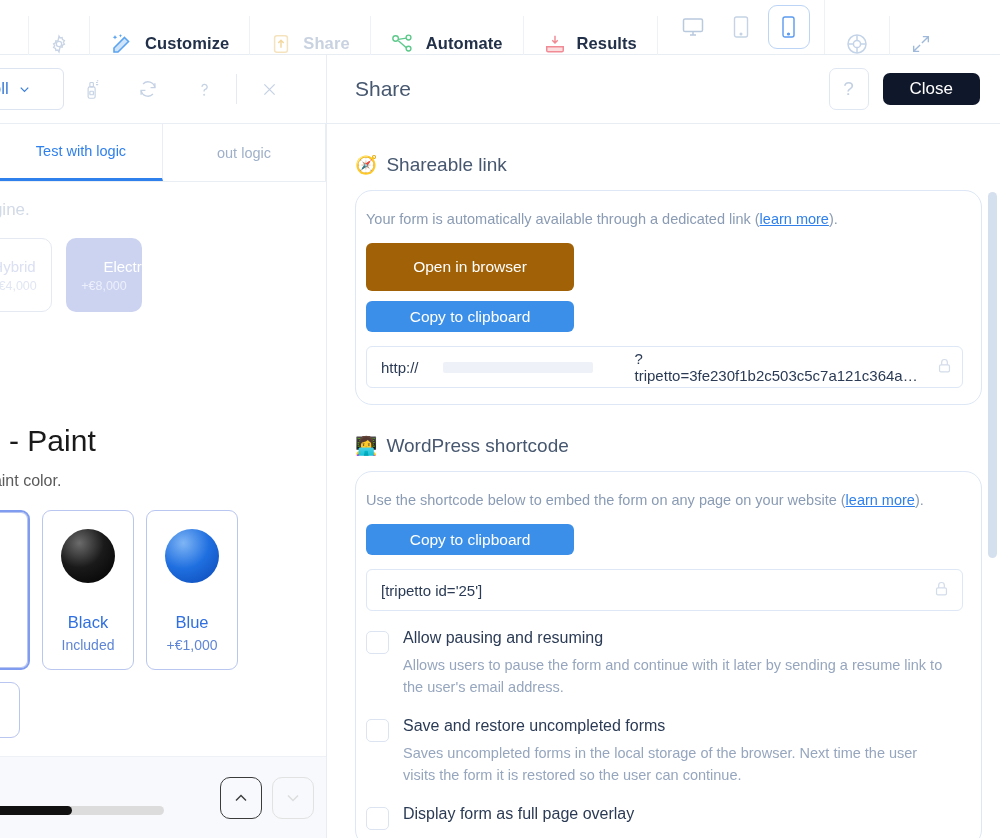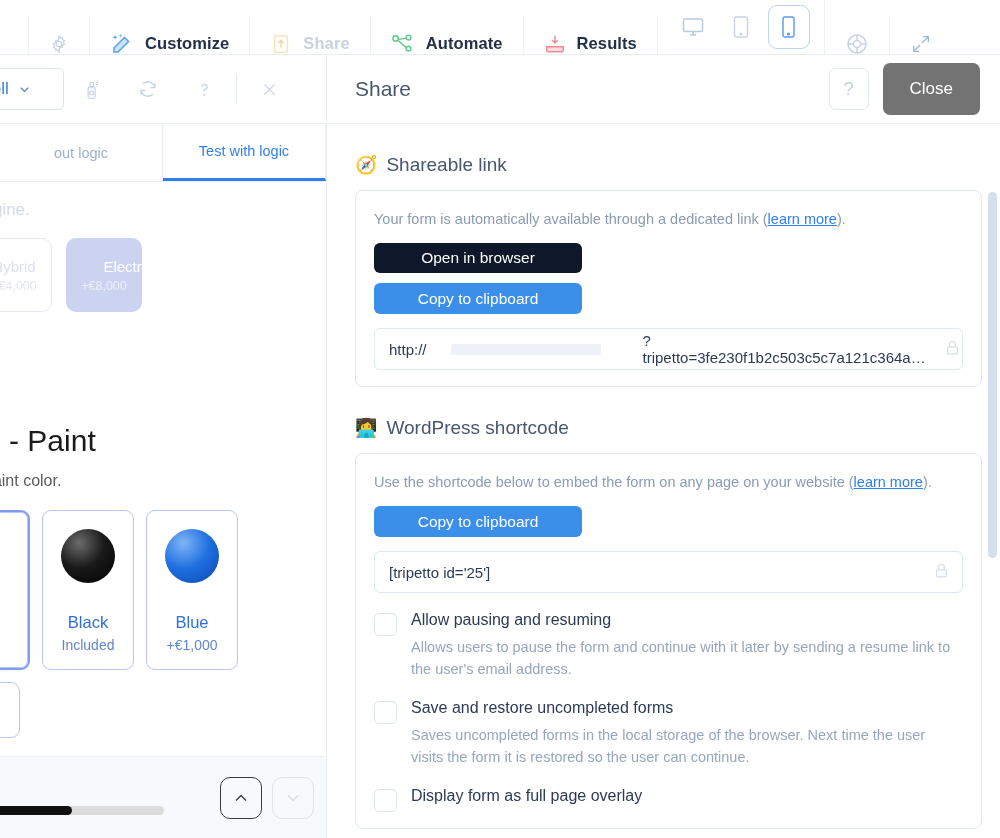--- a/index.html
+++ b/index.html
@@ -120,38 +120,38 @@
     height: 69px; display: flex; align-items: center; padding: 0 20px 0 28px;
     border-bottom: 1px solid #e8edf3; background: #fff;
   }
   .sp-title { font-size: 21px; color: #46576f; flex: 1; }
   .sp-help {
     width: 40px; height: 42px; border: 1px solid #dfe7f2; border-radius: 7px;
     display: flex; align-items: center; justify-content: center;
     color: #c3d0e2; font-size: 19px; margin-right: 14px;
   }
   .sp-close {
-    height: 52px; padding: 0 27px; border-radius: 7px; background: #737373;
+    height: 32px; padding: 0 27px; border-radius: 7px; background: #0f172a;
     color: #fff; font-size: 17px; display: flex; align-items: center;
     justify-content: center; border: none;
   }
   .sp-scroll { position: relative; height: 714px; overflow: hidden; padding: 0 18px 0 28px; }
 
   .sec-title { display: flex; align-items: center; gap: 9px;
     font-size: 19px; color: #46576f; margin: 30px 0 14px 0; }
   .sec-emoji { font-size: 18px; line-height: 1; }
 
   .card {
-    border: 1px solid #dde7f5; border-radius: 8px; background: #fff;
-    padding: 20px 18px 16px 18px;
+    border: 1px solid #dde7f5; border-radius: 17px; background: #fff;
+    padding: 20px 18px 16px 10px;
   }
   .card-note { font-size: 14.5px; color: #8a9bb4; margin-bottom: 16px; }
   .lnk { color: #2f80ed; }
   .btn-green {
-    display: block; width: 208px; height: 30px; background: #0f172a;
+    display: block; width: 208px; height: 48px; background: #a16207;
     color: #fff; border: none; border-radius: 6px; font-size: 15.5px;
     margin-bottom: 10px; cursor: pointer;
   }
   .btn-blue {
     display: block; width: 208px; height: 31px; background: #3b8fe8;
     color: #fff; border: none; border-radius: 6px; font-size: 15.5px;
     margin-bottom: 14px; cursor: pointer;
   }
   .ro-field {
     height: 42px; border: 1px solid #dde7f5; border-radius: 6px;
@@ -305,25 +305,25 @@
       </div>
       <div class="lp-divider"></div>
       <div class="lp-ic">
         <svg width="19" height="19" viewBox="0 0 24 24" fill="none" stroke="#c5d2e4" stroke-width="1.6">
           <path d="M5.5 5.5l13 13M18.5 5.5l-13 13"></path>
         </svg>
       </div>
     </div>
 
     <div class="lp-tabs">
+      <div class="lp-tab active">
+        <span>Test with logic</span>
+      </div>
       <div class="lp-tab">
         <span>out logic</span>
-      </div>
-      <div class="lp-tab active">
-        <span>Test with logic</span>
       </div>
     </div>
 
     <div class="lp-body">
       <div class="lp-text-faint">engine.</div>
 
       <div class="opt-row">
         <div class="opt-card plain">
           <span class="opt-t">Hybrid</span>
           <span class="opt-s">+€4,000</span>

